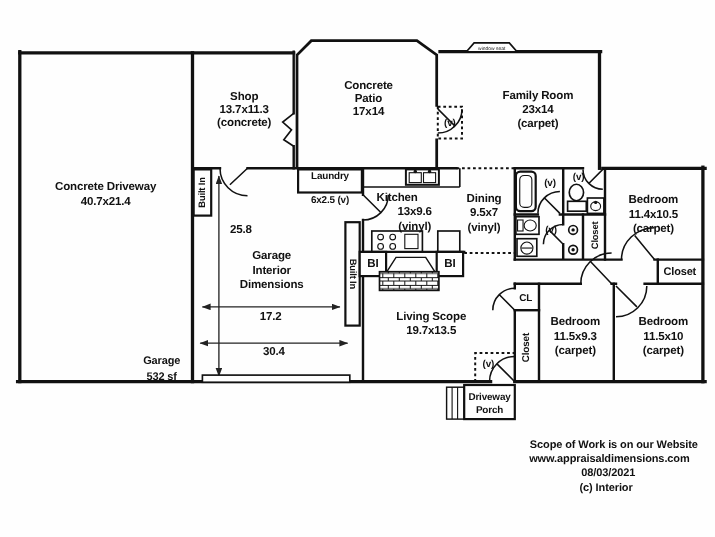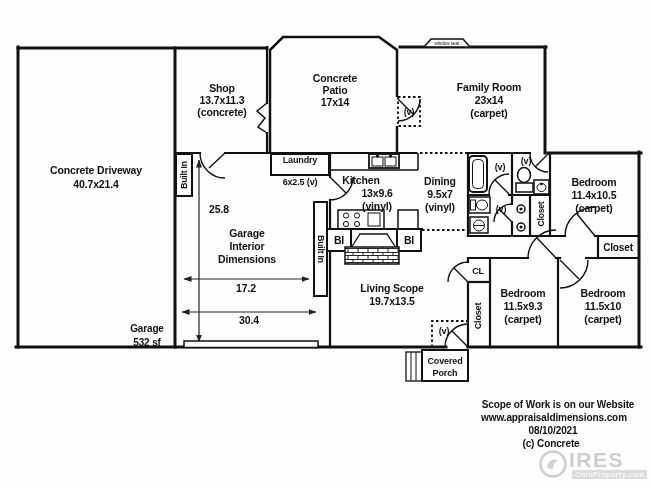--- a/index.html
+++ b/index.html
@@ -212,21 +212,21 @@
   <div class="lbl" style="left:594px;top:208px">(carpet)</div>
 
   <div class="lbl" style="left:603px;top:293px">Bedroom</div>
   <div class="lbl" style="left:603px;top:306px">11.5x10</div>
   <div class="lbl" style="left:603px;top:319px">(carpet)</div>
 
   <div class="lbl" style="left:523px;top:293px">Bedroom</div>
   <div class="lbl" style="left:523px;top:306px">11.5x9.3</div>
   <div class="lbl" style="left:523px;top:319px">(carpet)</div>
 
-  <div class="lbl sm" style="left:445px;top:361px">Covered</div>
+  <div class="lbl sm" style="left:445px;top:361px">Driveway</div>
   <div class="lbl sm" style="left:445px;top:373px">Porch</div>
 
   <div class="lbl" style="left:618px;top:248px;font-size:10px">Closet</div>
   <div class="lbl sm" style="left:478px;top:271px">CL</div>
   <div class="lbl sm vert" style="left:478px;top:316px">Closet</div>
   <div class="lbl xs vert" style="left:541px;top:214px">Closet</div>
   <div class="lbl xs vert" style="left:184px;top:175px">Built In</div>
   <div class="lbl xs vertcw" style="left:320.5px;top:249px">Built In</div>
   <div class="lbl" style="left:339px;top:240px">BI</div>
   <div class="lbl" style="left:409px;top:240px">BI</div>
@@ -239,26 +239,18 @@
 
   <div class="lbl" style="left:219px;top:209px">25.8</div>
   <div class="lbl" style="left:246px;top:288px">17.2</div>
   <div class="lbl" style="left:249px;top:320px">30.4</div>
   <div class="lbl bold" style="left:147px;top:329px;font-size:10px">Garage</div>
   <div class="lbl bold" style="left:147px;top:343px;font-size:10px">532 sf</div>
 
   <div class="footer">
     <div class="lbl" style="left:558px;top:405px">Scope of Work is on our Website</div>
     <div class="lbl" style="left:554px;top:418px">www.appraisaldimensions.com</div>
-    <div class="lbl" style="left:553px;top:431px">08/10/2021</div>
-    <div class="lbl" style="left:551px;top:444px">(c) Concrete</div>
+    <div class="lbl" style="left:553px;top:431px">08/03/2021</div>
+    <div class="lbl" style="left:551px;top:444px">(c) Interior</div>
   </div>
 
-  <div class="watermark">
-    <svg width="30" height="30" style="position:absolute;left:2px;top:1px">
-      <circle cx="15" cy="15" r="12.5" fill="none" stroke="#cdcdcd" stroke-width="2.5"></circle>
-      <path d="M9,18 C10,12 14,9 20,11 C17,13 15,16 15,20 C12,20 10,19 9,18 Z" fill="#d2d2d2"></path>
-    </svg>
-    <span class="wm-logo">IRES</span>
-    <span class="wm-tag">ColoProperty.com</span>
-  </div>
 
 </div>
 
 </body></html>

